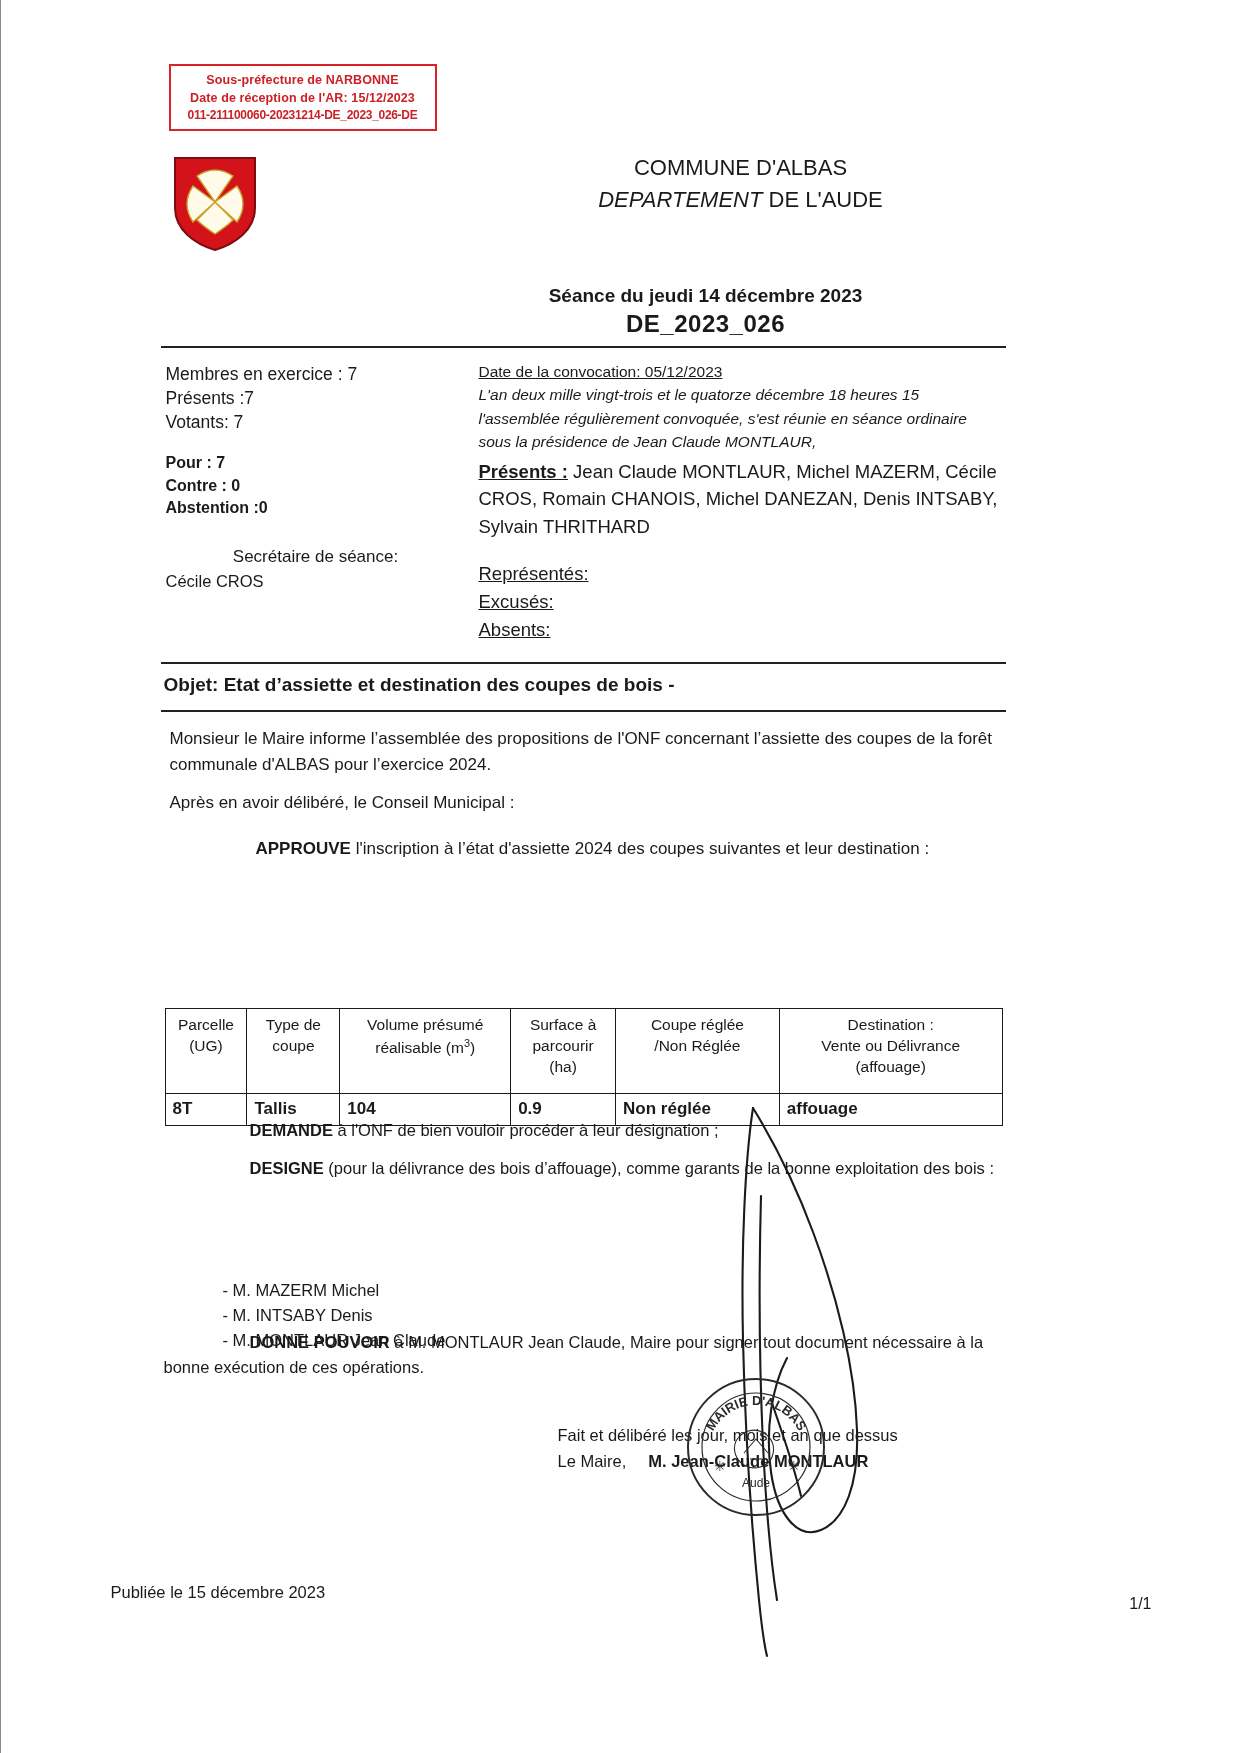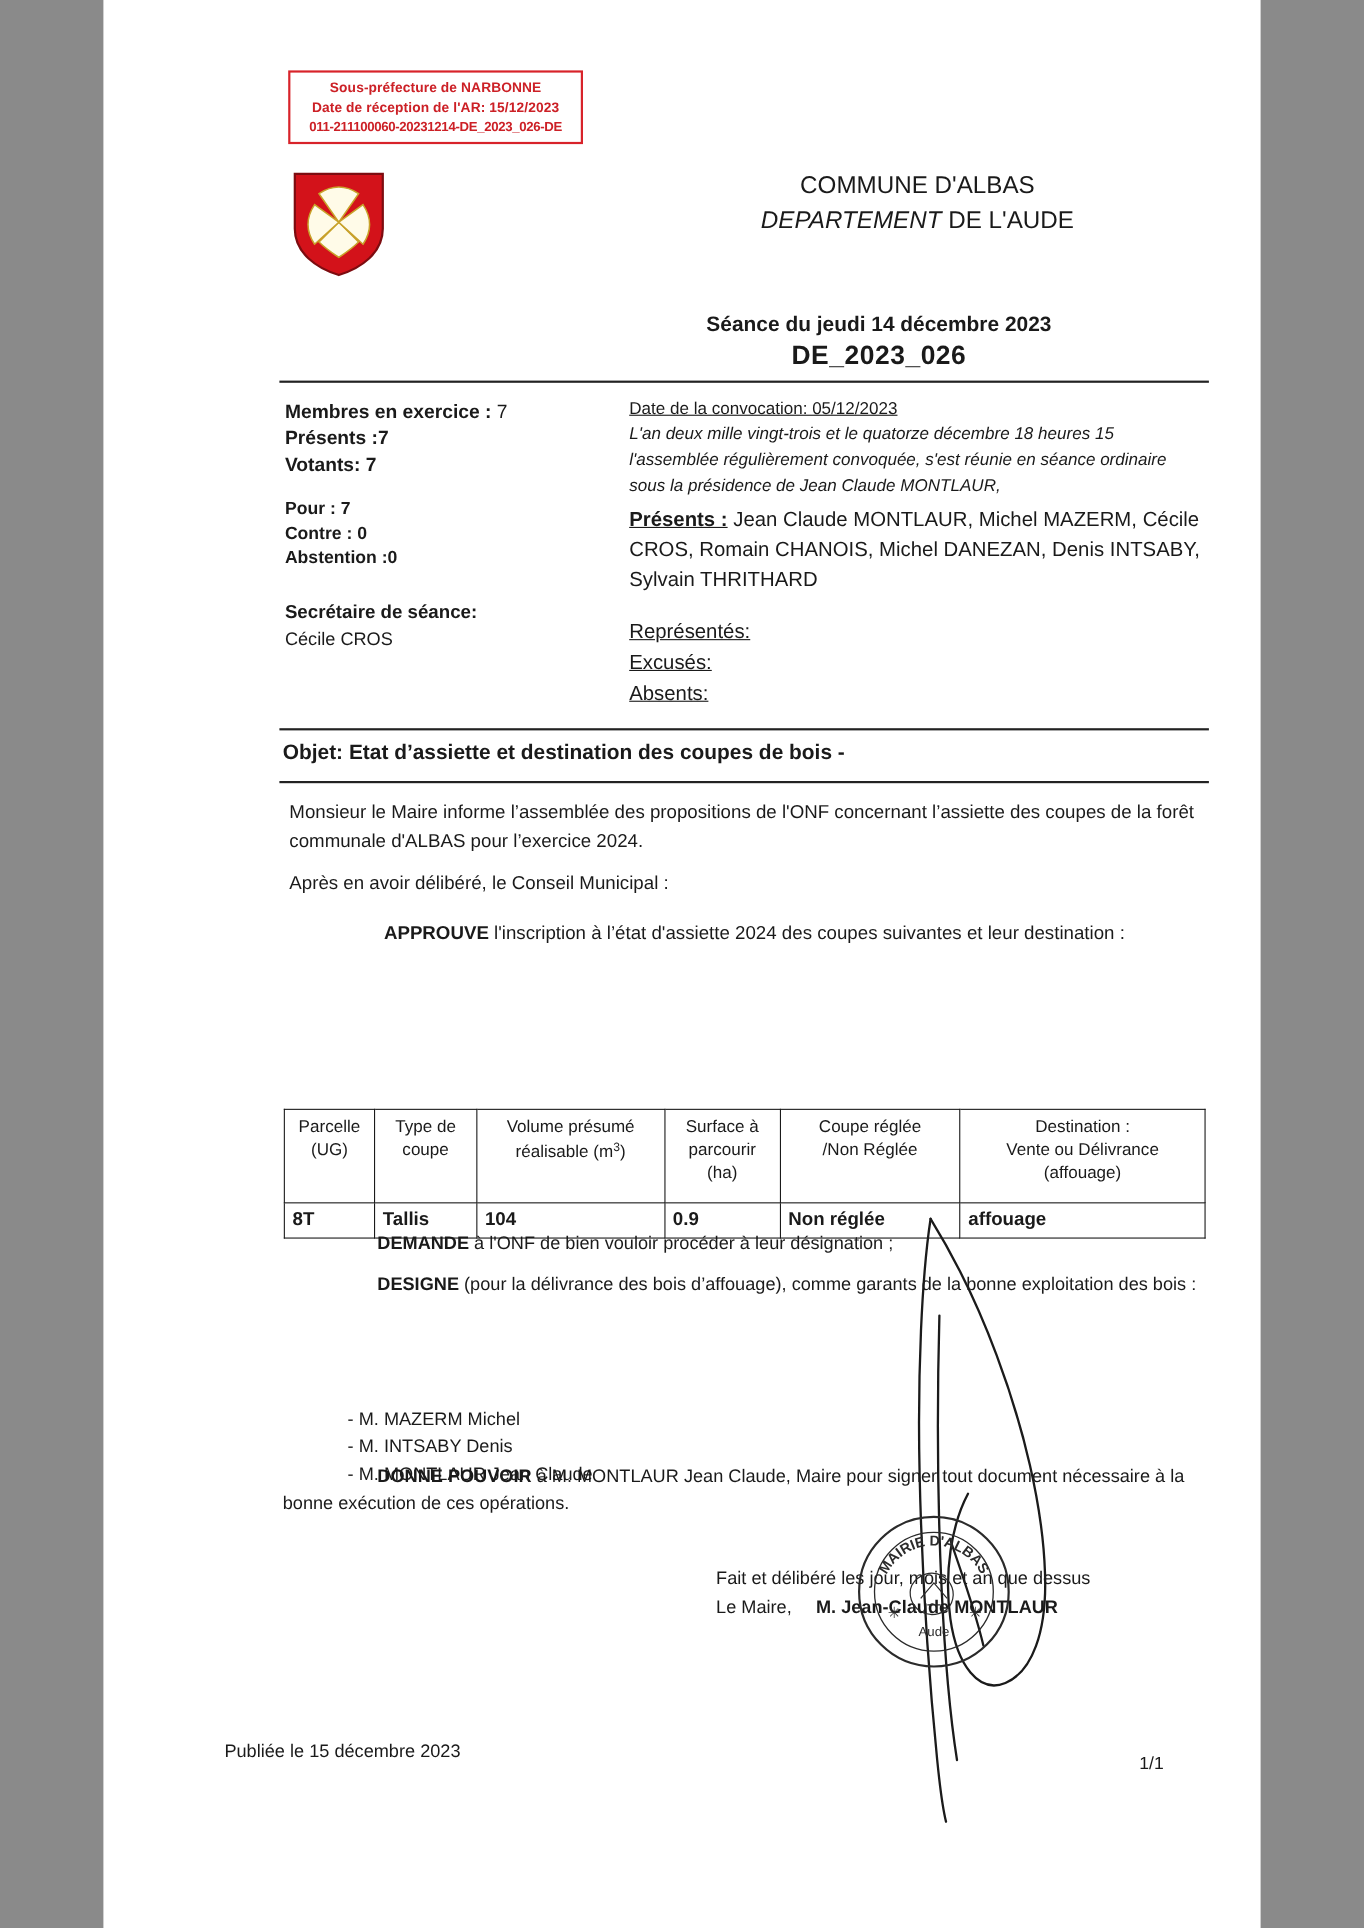--- a/index.html
+++ b/index.html
@@ -2,21 +2,21 @@
 <html lang="fr"><head>
 <meta charset="utf-8">
 <style>
   html, body {
     margin: 0;
     padding: 0;
     background: #8a8a8a;
   }
   .page {
     position: relative;
-    width: 1052px;
+    width: 1239px;
     height: 1753px;
     margin: 0 auto;
     background: #ffffff;
     font-family: "Liberation Sans", sans-serif;
     color: #1a1a1a;
     overflow: hidden;
   }
 
   
   .stamp {
@@ -87,34 +87,34 @@
 
   
   .meta-left {
     position: absolute;
     left: 165px;
     top: 362px;
     width: 300px;
     font-size: 17.5px;
     line-height: 1.38;
   }
-  .meta-left .b { font-weight: bold; }
+  .meta-left .b { font-weight: normal; }
   .meta-left .grp { margin-bottom: 18px; }
   .meta-left .vote { font-size: 16px; line-height: 1.4; }
   .meta-left .vote .b { font-weight: bold; }
 
   .secretaire {
     position: absolute;
     left: 165px;
     top: 545px;
     width: 300px;
     font-size: 17px;
     line-height: 1.45;
   }
-  .secretaire .b { font-weight: bold; }
+  .secretaire .b { font-weight: normal; text-align: center; }
   .secretaire .name { font-size: 16.5px; font-weight: normal; }
 
   
   .meta-right {
     position: absolute;
     left: 478px;
     top: 360px;
     width: 505px;
     font-size: 15.5px;
     line-height: 1.5;

